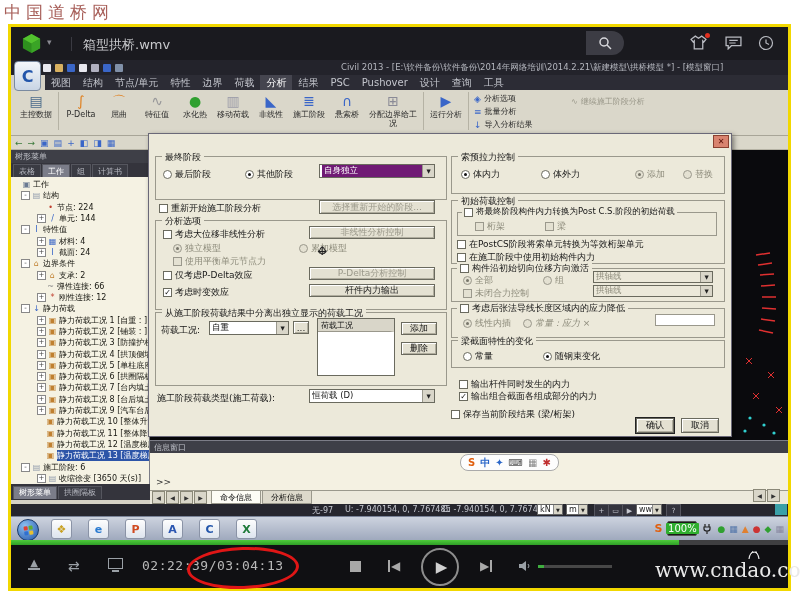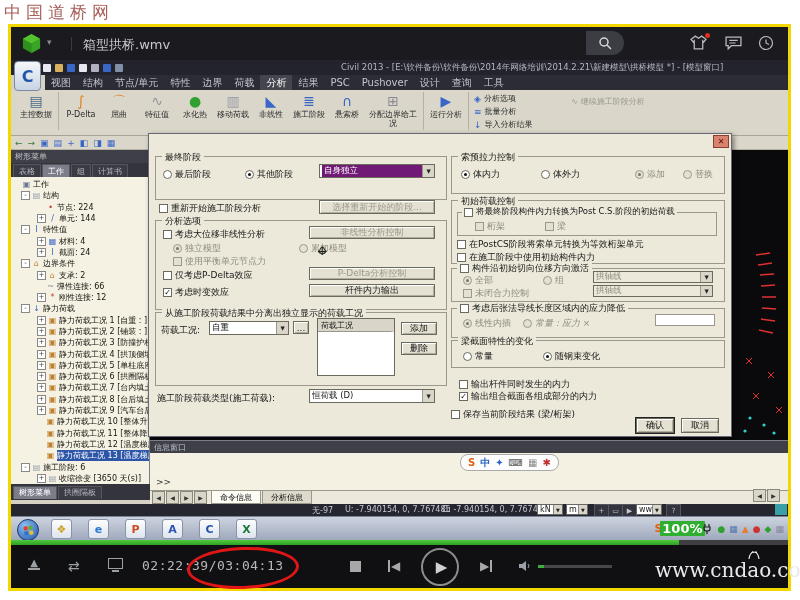--- a/index.html
+++ b/index.html
@@ -72,21 +72,21 @@
   #teal{position:absolute;right:1px;top:0;width:12px;height:11px;background:#3aa0a8;}
   
   #taskbar{position:absolute;left:0;top:456px;width:777px;height:24px;background:linear-gradient(#cdd3df,#9fa9bd);border-top:1px solid #7a8499;box-sizing:border-box;display:flex;align-items:center;}
   #orb{position:absolute;left:6px;top:2px;width:20px;height:20px;border-radius:50%;background:radial-gradient(circle at 35% 30%,#8cc0f0,#2255aa);border:1px solid #1a3a6a;display:flex;align-items:center;justify-content:center;}
   #orb .fl{display:grid;grid-template-columns:4px 4px;grid-gap:1px;transform:rotate(-8deg);}
   #orb .fl i{width:4px;height:4px;border-radius:1px;display:block;}
   #ql{position:absolute;left:40px;top:2px;display:flex;gap:16px;}
   .qlico{width:19px;height:18px;background:linear-gradient(#fdfdfd,#dde4ee);border:1px solid #8a93a6;border-radius:3px;display:flex;align-items:center;justify-content:center;font-weight:bold;font-size:11px;}
   #tray{position:absolute;right:4px;top:2px;display:flex;align-items:center;gap:5px;}
   #batt{width:28px;height:13px;background:#1a1a1a;border:1px solid #555;border-radius:2px;display:flex;align-items:center;justify-content:center;}
-  #batt b{background:#2fae2f;color:#fff;font-size:13px;font-weight:bold;padding:0 2px;border-radius:1px;}
+  #batt b{background:#2fae2f;color:#fff;font-size:10px;font-weight:normal;padding:0 2px;border-radius:1px;}
   .trico{font-size:9px;}
   
   #seek{position:absolute;left:0;top:513px;width:777px;height:5px;background:#3f3f41;}
   #seekfill{height:5px;background:linear-gradient(#4ecb3a,#2f9e27);}
   #controls{position:absolute;left:0;top:518px;width:777px;height:43px;background:#101013;}
   .cico{position:absolute;color:#9aa0a6;}
   #time{position:absolute;left:131px;top:13px;font-family:"DejaVu Sans Mono","Liberation Mono",monospace;font-size:13px;color:#b9b9b9;letter-spacing:.5px;}
   #redcircle{position:absolute;left:176px;top:2px;width:106px;height:36px;border:3px solid #e01616;border-radius:50%;transform:rotate(-2deg);}
   #stopb{position:absolute;left:339px;top:16px;width:11px;height:11px;display:flex;}
   #stopb i{width:11px;height:11px;background:#a8a8a8;display:block;}

